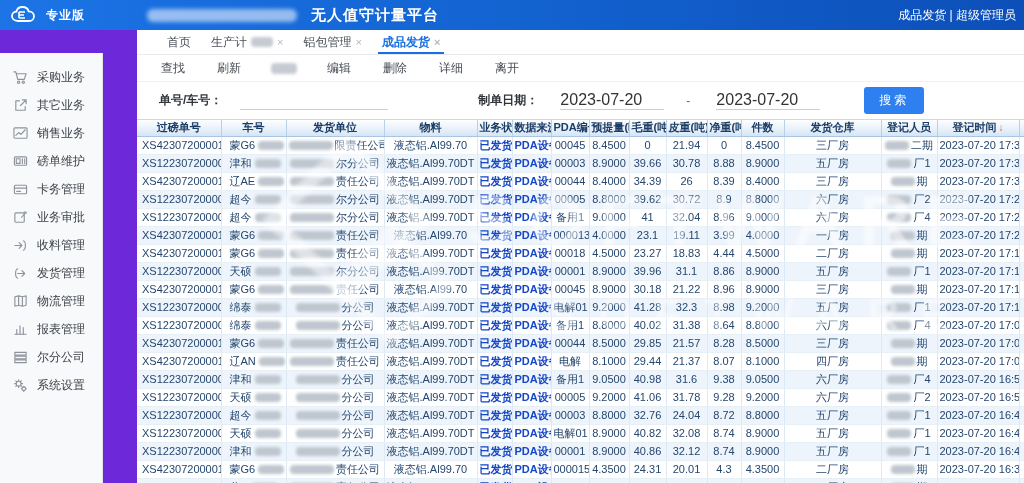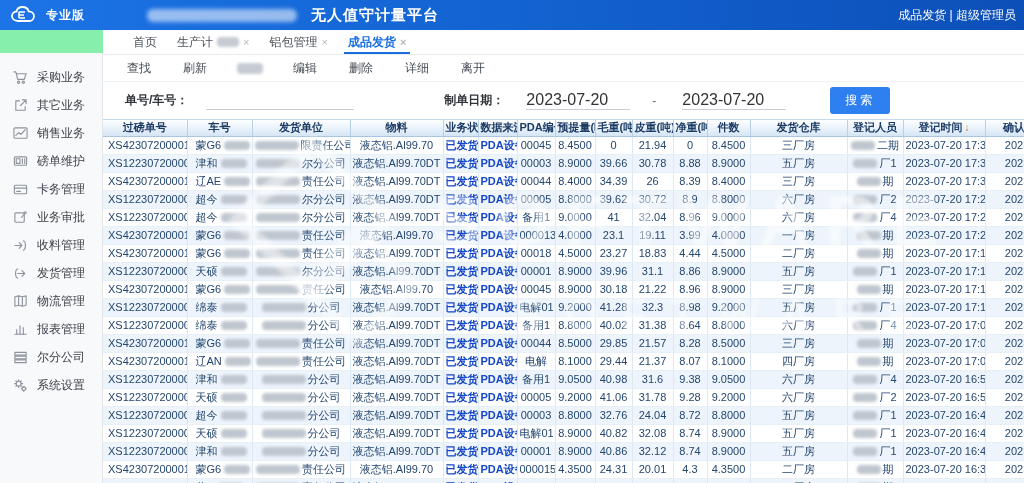--- a/index.html
+++ b/index.html
@@ -1,19 +1,19 @@
 <!DOCTYPE html>
 <html><head>
 <meta charset="utf-8">
 <style>
   * { margin:0; padding:0; box-sizing:border-box; }
   html,body { background:#e9ebee; }
   .app{
     width:1024px; height:483px; overflow:hidden; position:relative;
-    font-family:"Liberation Sans","DejaVu Sans",sans-serif; background:#86efac;
+    font-family:"Liberation Sans","DejaVu Sans",sans-serif; background:#6d28d9;
   }
   
   .topbar{
     height:30px; display:flex; align-items:center;
     background:linear-gradient(90deg,#1c74e6 0%,#1261cf 55%,#0d4fb8 100%);
     color:#fff; padding:0 8px 0 10px;
   }
   .logo{ display:flex; align-items:center; gap:6px; }
   .logo svg{ display:block; }
   .edition{ font-size:12px; font-weight:bold; letter-spacing:1px; }
@@ -24,21 +24,21 @@
   
   .main{ display:flex; height:453px; }
   .sidebar{
     width:103px; background:#f8f9fb; border-right:1px solid #e2e4e8;
     padding-top:10px; flex:none;margin-top:23px;
   }
   .side-item{ height:28px; display:flex; align-items:center; gap:9px; padding-left:13px;
     cursor:pointer; }
   .side-item svg{ flex:none; }
   .side-label{ font-size:12px; color:#3c4148; white-space:nowrap; }
-  .content{ flex:1; background:#fff; overflow:hidden; display:flex; flex-direction:column; }
+  .content{ flex:1; background:#fff; overflow:hidden; display:flex; flex-direction:column;margin-left:34px; }
   
   .tabbar{ height:25px; display:flex; align-items:stretch; padding-left:20px;
     border-bottom:1px solid #e8eaed; background:#fff; }
   .tab{ display:flex; align-items:center; gap:4px; padding:0 10px; font-size:12px;
     color:#4b5058; cursor:pointer; position:relative; white-space:nowrap; }
   .tab .x{ color:#b3b8bf; font-size:11px; line-height:1; cursor:pointer; }
   .tab.active{ color:#1a6fe0; font-weight:bold; }
   .tab.active::after{ content:""; position:absolute; left:6px; right:6px; bottom:0;
     height:2px; background:#1a6fe0; }
   .tab-blur{ display:inline-block; width:22px; height:10px; border-radius:4px;

